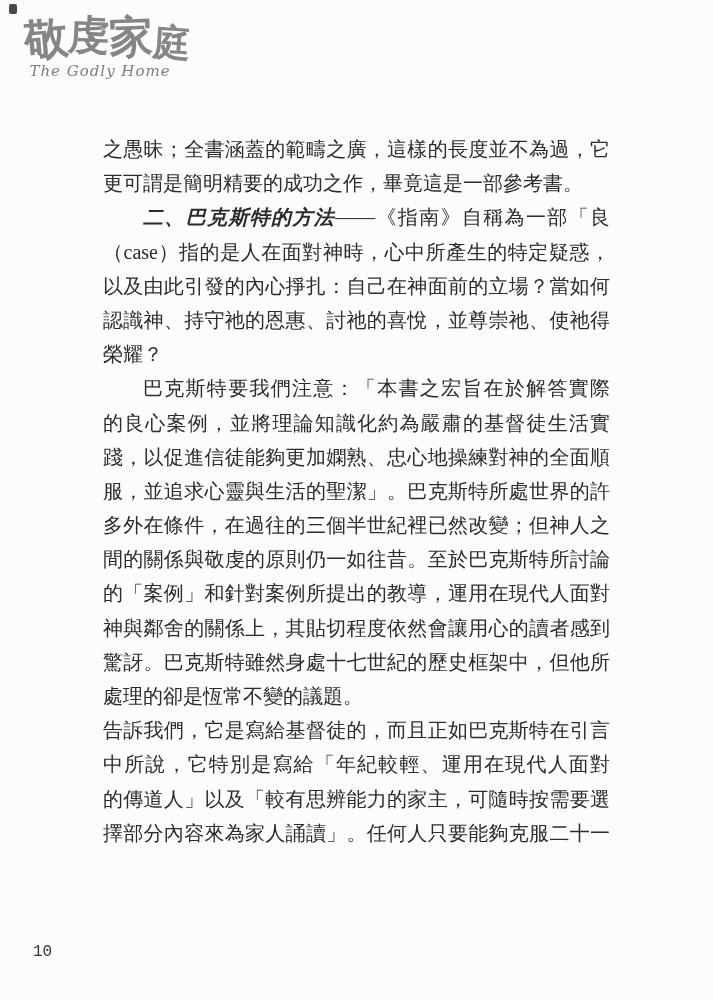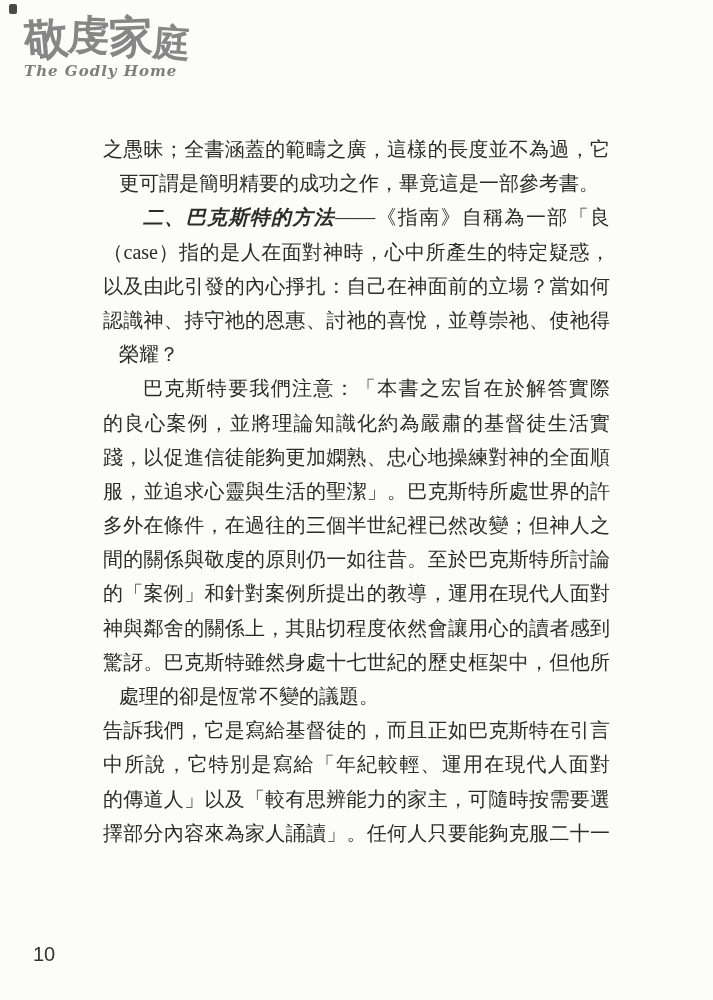--- a/index.html
+++ b/index.html
@@ -33,54 +33,54 @@
   .logo-cn .c { display: inline-block; transform-origin: center; }
   .logo-cn .c0 { transform: rotate(-5deg) translateY(2px); font-size: 44px; }
   .logo-cn .c1 { transform: rotate(3deg) translateY(-3px); font-size: 41px; }
   .logo-cn .c2 { transform: rotate(-2deg); font-size: 44px; }
   .logo-cn .c3 { transform: rotate(4deg) translateY(4px); font-size: 38px; }
   .logo-en {
     margin-top: 2px;
     text-align: center;
     font-family: "DejaVu Serif", serif;
     font-style: italic;
-    font-weight: bold;
+    font-weight: normal;
     font-size: 15px;
     letter-spacing: 1px;
     color: #7e7e7e;
     white-space: nowrap;
   }
 
   
   .body-text {
     position: absolute;
     left: 103px; top: 132px;
     width: 507px;
     font-size: 20px;
   }
   .ln {
     height: 34.2px;
     line-height: 34.2px;
     text-align: justify;
     text-align-last: justify;
     overflow: hidden;
   }
-  .ln.short { text-align-last: left; margin-left: 16px; }
+  .ln.short { text-align-last: left; }
   .ln.indent { text-indent: 2em; }
   .ln .b {
     font-family: "Liberation Sans", sans-serif;
     font-weight: 700;
     font-style: italic;
   }
 
   .page-number {
     position: absolute;
     left: 33px; top: 943px;
-    font-size: 20px;
-    font-family: Liberation Sans, sans-serif;
+    font-size: 16px;
+    font-family: Liberation Mono, monospace;
     color: #333;
   }
 </style>
 </head>
 <body>
 
 <div class="page">
 
   <div class="corner-mark"></div>
 

